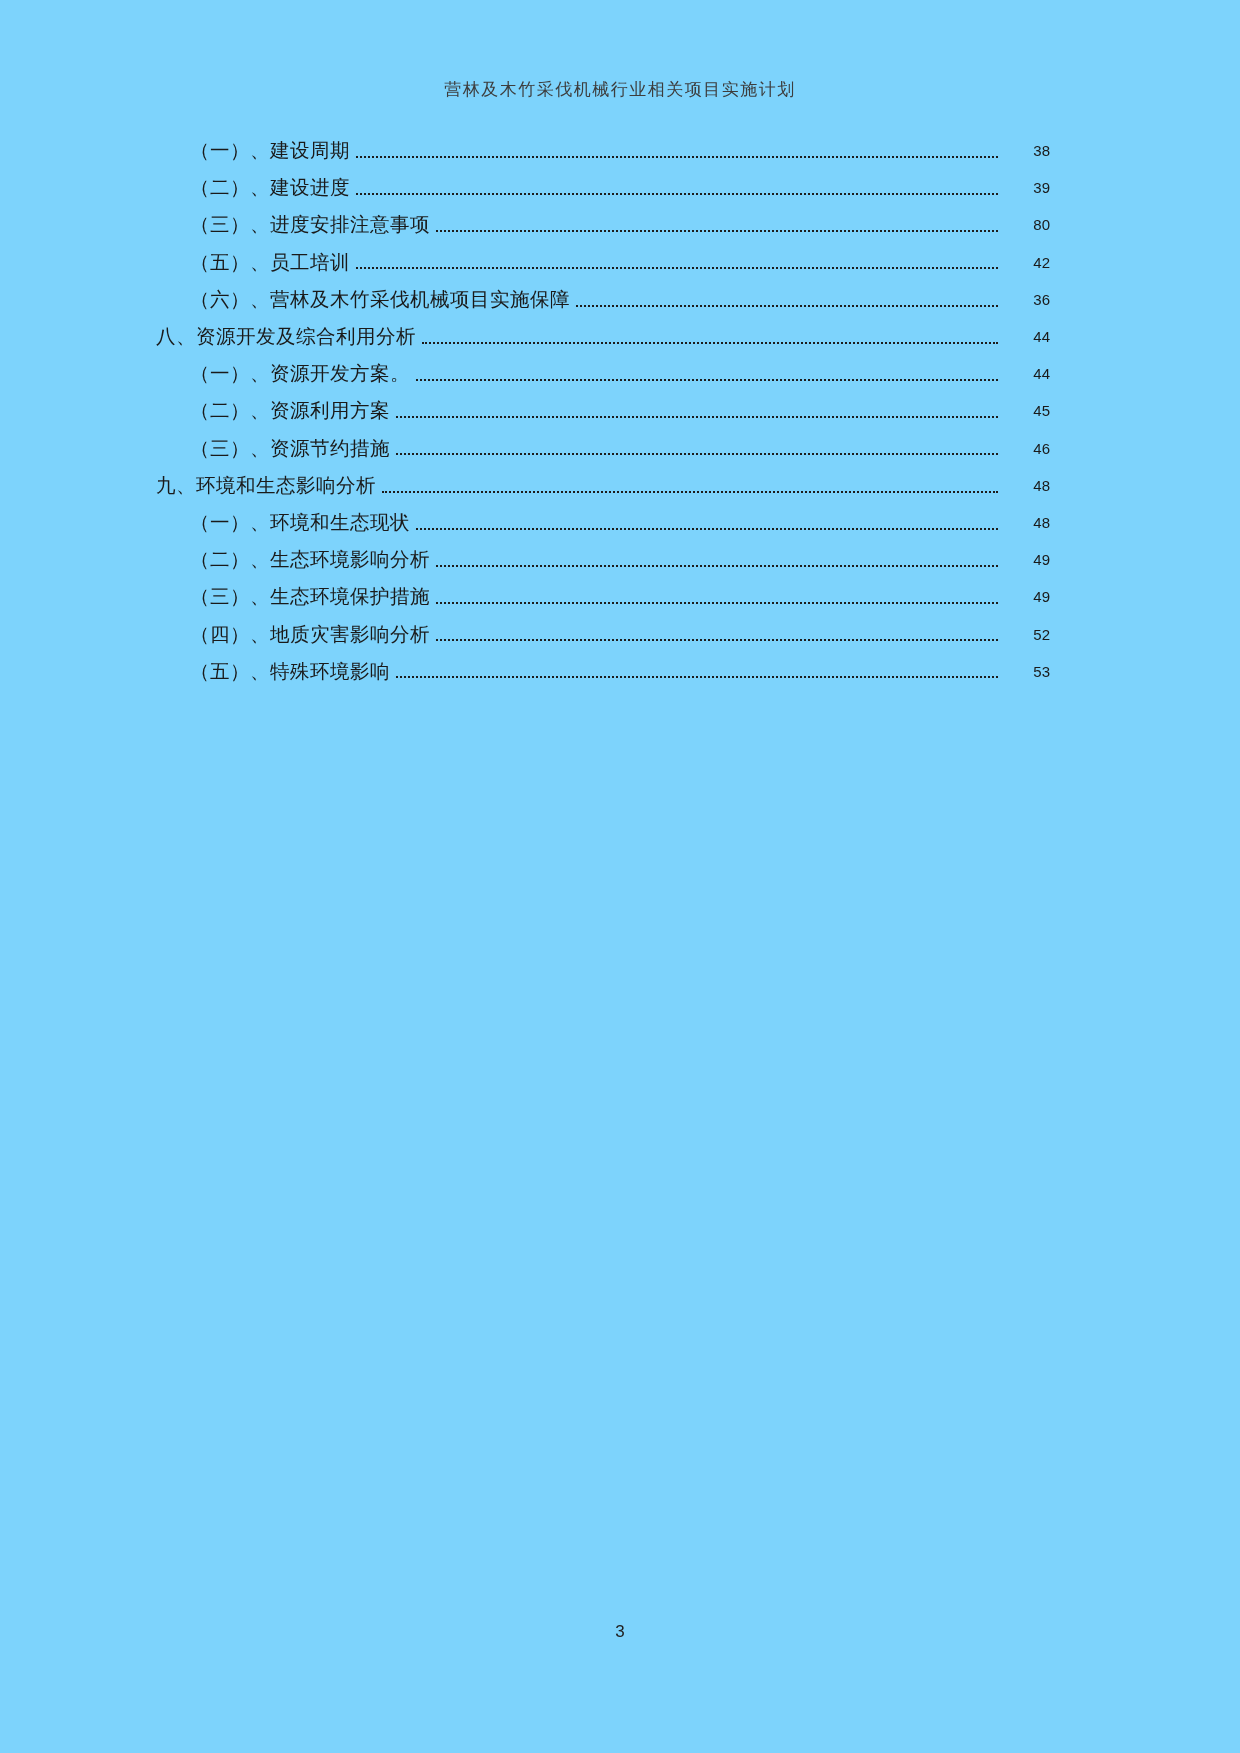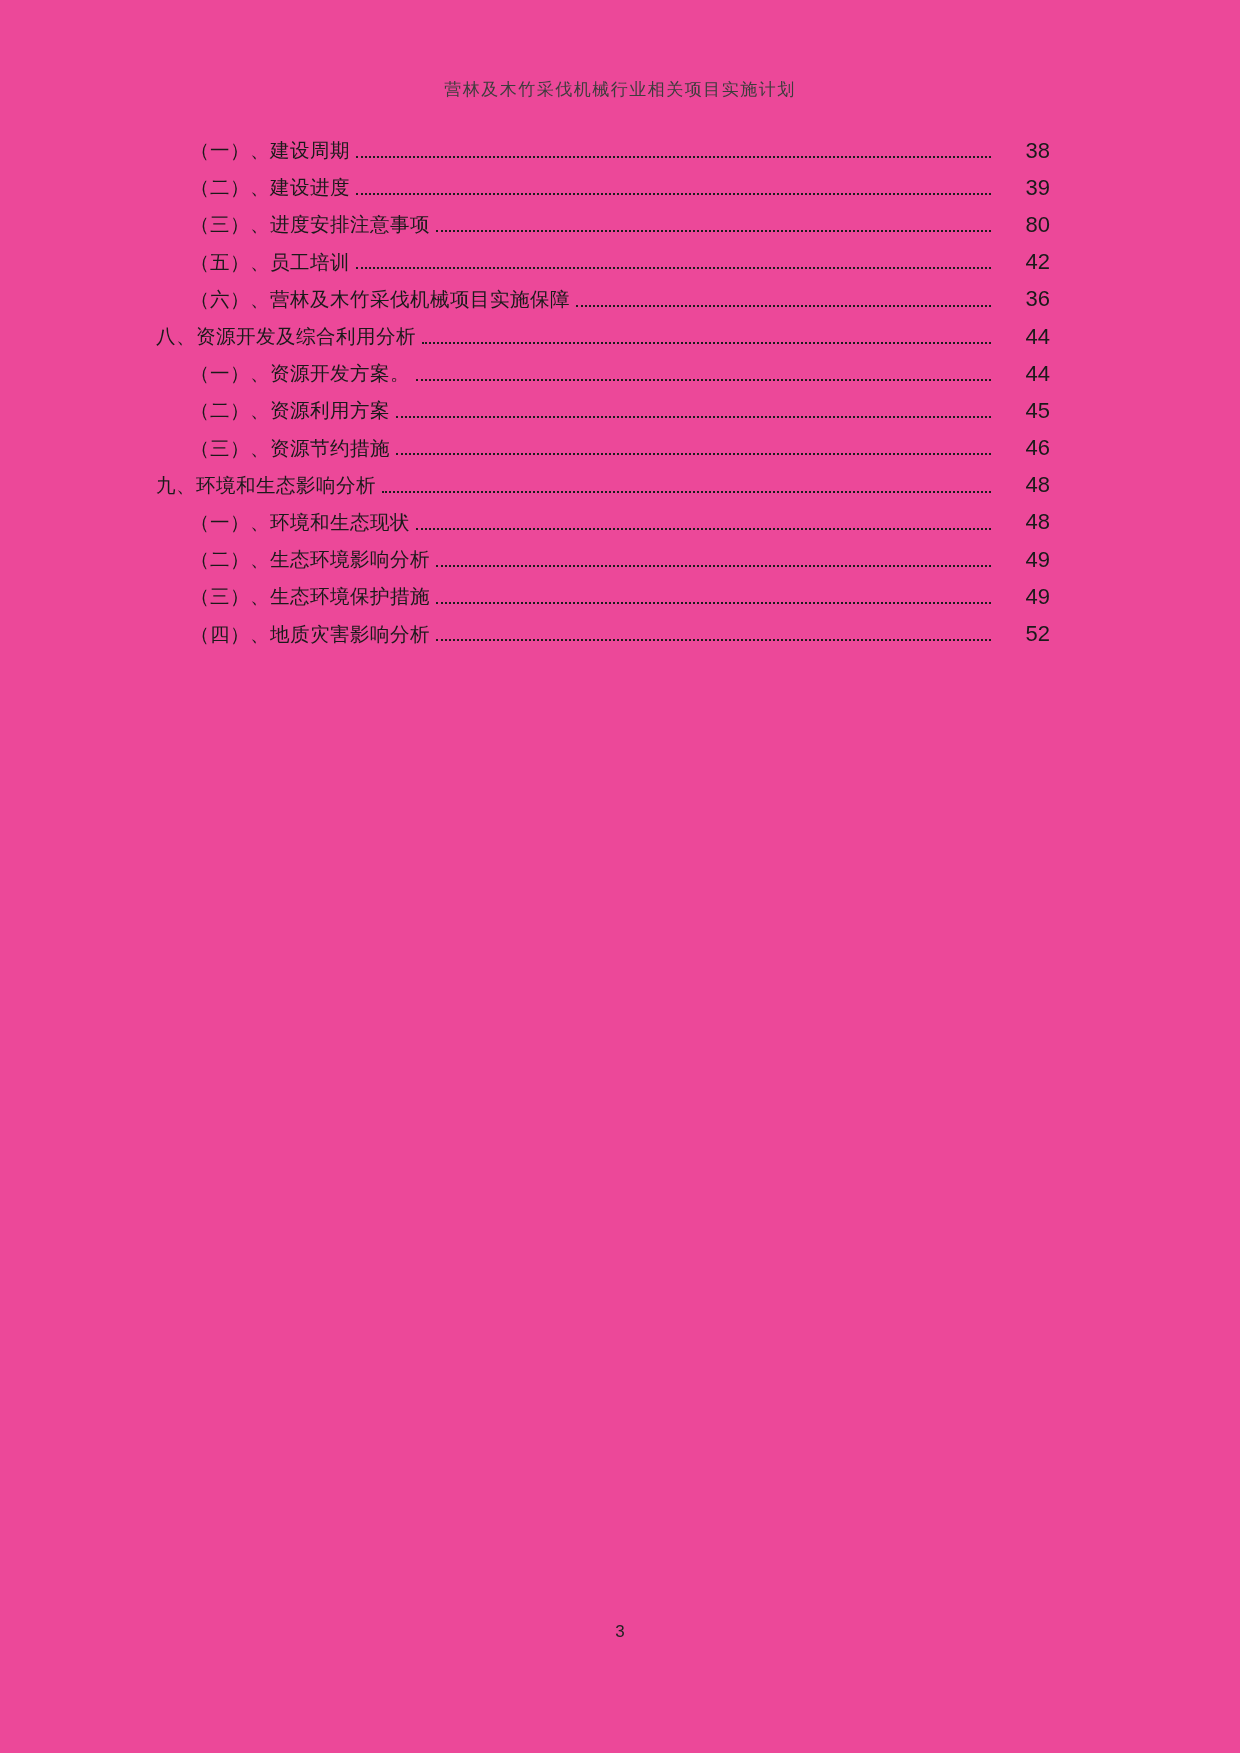--- a/index.html
+++ b/index.html
@@ -8,21 +8,21 @@
     width: 1240px;
     height: 1753px;
     position: relative;
     font-family: "DejaVu Serif", "Liberation Serif", serif;
     color: #111111;
     overflow: hidden;
   }
   .page {
     position: absolute;
     inset: 0;
-    background: #ec4899;
+    background: #7dd3fc;
     padding-left: 9px;
   }
   .doc-header {
     position: absolute;
     top: 78px;
     left: 0;
     width: 100%;
     text-align: center;
     font-size: 17px;
     letter-spacing: 1.5px;
@@ -51,21 +51,21 @@
     flex: 1 1 auto;
     min-width: 16px;
     height: 1.05em;
     margin: 0 3px 0 6px;
     border-bottom: 2px dotted #1c1c1c;
     transform: translateY(-3px);
   }
   .toc-page {
     flex: 0 0 auto;
     font-family: "Liberation Sans", sans-serif;
-    font-size: 22px;
+    font-size: 15px;
     color: #1a1a1a;
     letter-spacing: 0;
     margin-left: 32px;
   }
   .doc-footer {
     position: absolute;
     top: 1622px;
     left: 0;
     width: 100%;
     text-align: center;
@@ -145,17 +145,22 @@
       <div class="toc-row level-2">
     <span class="toc-label">（三）、生态环境保护措施</span>
     <span class="toc-leader"></span>
     <span class="toc-page">49</span>
   </div>
       <div class="toc-row level-2">
     <span class="toc-label">（四）、地质灾害影响分析</span>
     <span class="toc-leader"></span>
     <span class="toc-page">52</span>
   </div>
+      <div class="toc-row level-2">
+    <span class="toc-label">（五）、特殊环境影响</span>
+    <span class="toc-leader"></span>
+    <span class="toc-page">53</span>
+  </div>
     </div>
 
   <div class="doc-footer">3</div>
 
 </div>
 
 </body></html>

